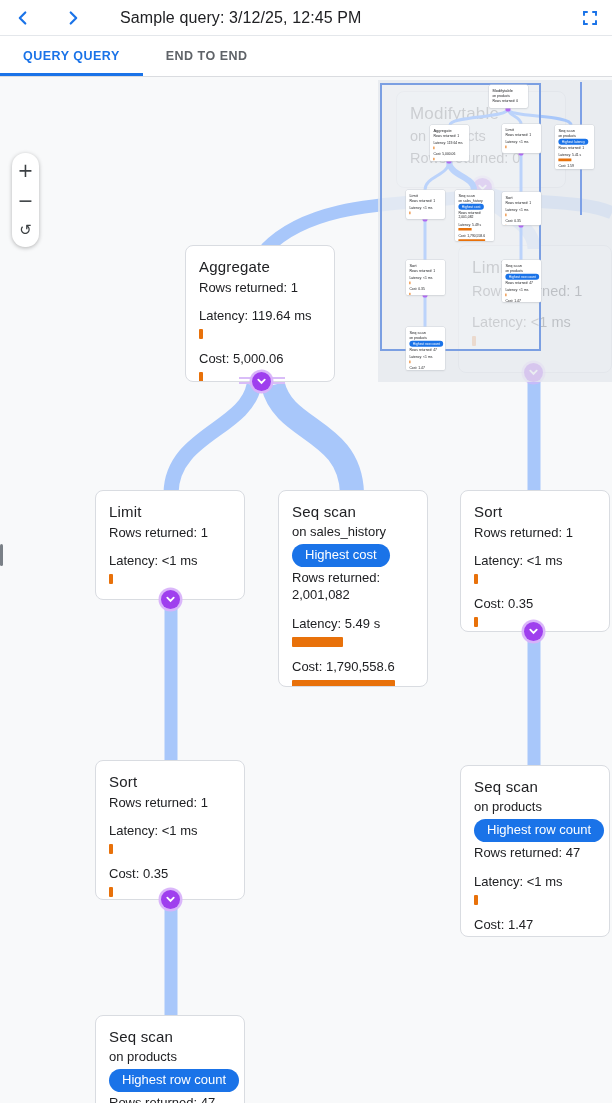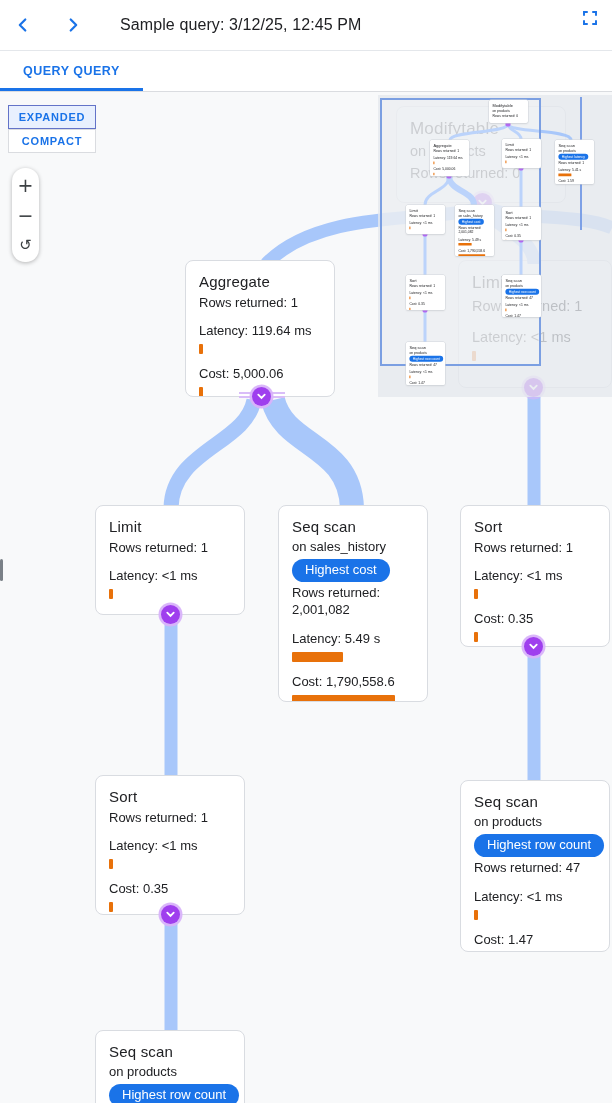--- a/index.html
+++ b/index.html
@@ -1,20 +1,20 @@
 <!DOCTYPE html>
 <html><head>
 <meta charset="utf-8">
 <style>
   * { margin:0; padding:0; box-sizing:border-box; }
   html,body { width:612px; height:1103px; overflow:hidden; background:#fff;
     font-family:"Liberation Sans", sans-serif; color:#202124; }
 
   
-  .titlebar { height:51px; background:#fff; display:flex; align-items:center;
+  .titlebar { height:36px; background:#fff; display:flex; align-items:center;
     border-bottom:1px solid #e4e7eb; position:relative; z-index:20;text-align:center; }
   .nav-btn { width:34px; height:30px; display:flex; align-items:center; justify-content:center;
     cursor:pointer; margin-left:6px; }
   .titlebar h1 { font-size:16px; font-weight:400; color:#202124; margin-left:30px; letter-spacing:.1px; }
   .fs-btn { position:absolute; right:8px; top:5px; width:28px; height:26px;
     display:flex; align-items:center; justify-content:center; cursor:pointer; }
 
   .tabbar { height:41px; background:#fff; border-bottom:1px solid #dadce0; display:flex;
     position:relative; z-index:20; }
   .tab { padding:0 23px; display:flex; align-items:center; justify-content:center;
@@ -93,20 +93,23 @@
     <svg width="18" height="18" viewBox="0 0 24 24">
       <path d="M4 9 V4 H9 M15 4 H20 V9 M20 15 V20 H15 M9 20 H4 V15" fill="none" stroke="#1a73e8" stroke-width="2.6"></path>
     </svg>
   </div>
 </div>
 
 <div class="tabbar">
   <div class="tab active">
     <span>QUERY QUERY</span>
     <div class="ink"></div>
+  </div>
+  <div class="tab">
+    <span>END TO END</span>
   </div>
 </div>
 
 <div class="canvas">
 
   <div class="node ghost" style="left:396px; top:14px; width:170px; height:97px;">
     <div class="node-title">Modifytable</div>
     <div class="node-sub"><span>on</span> <span class="tbl">products</span></div>
     <div class="rows">Rows returned: 0</div>
   </div>
@@ -367,24 +370,20 @@
         <div class="rows" style="margin-top:1px;">Rows returned: 47</div>
         <div class="stat">Latency: &lt;1 ms</div>
         <div class="bar" style="width: 4px;"></div>
         <div class="stat">Cost: 1.47</div>
 
       </div>
         </div>
     </div>
   </div>
 
-  <div class="seg">
-    <div class="seg-btn active">EXPANDED</div>
-    <div class="seg-btn">COMPACT</div>
-  </div>
   <div class="zoomctl">
     <div class="zbtn">+</div>
     <div class="zbtn">−</div>
     <div class="zbtn reset">↺</div>
   </div>
 
   <div class="scroll-thumb"></div>
 </div>
 
 </body></html>

